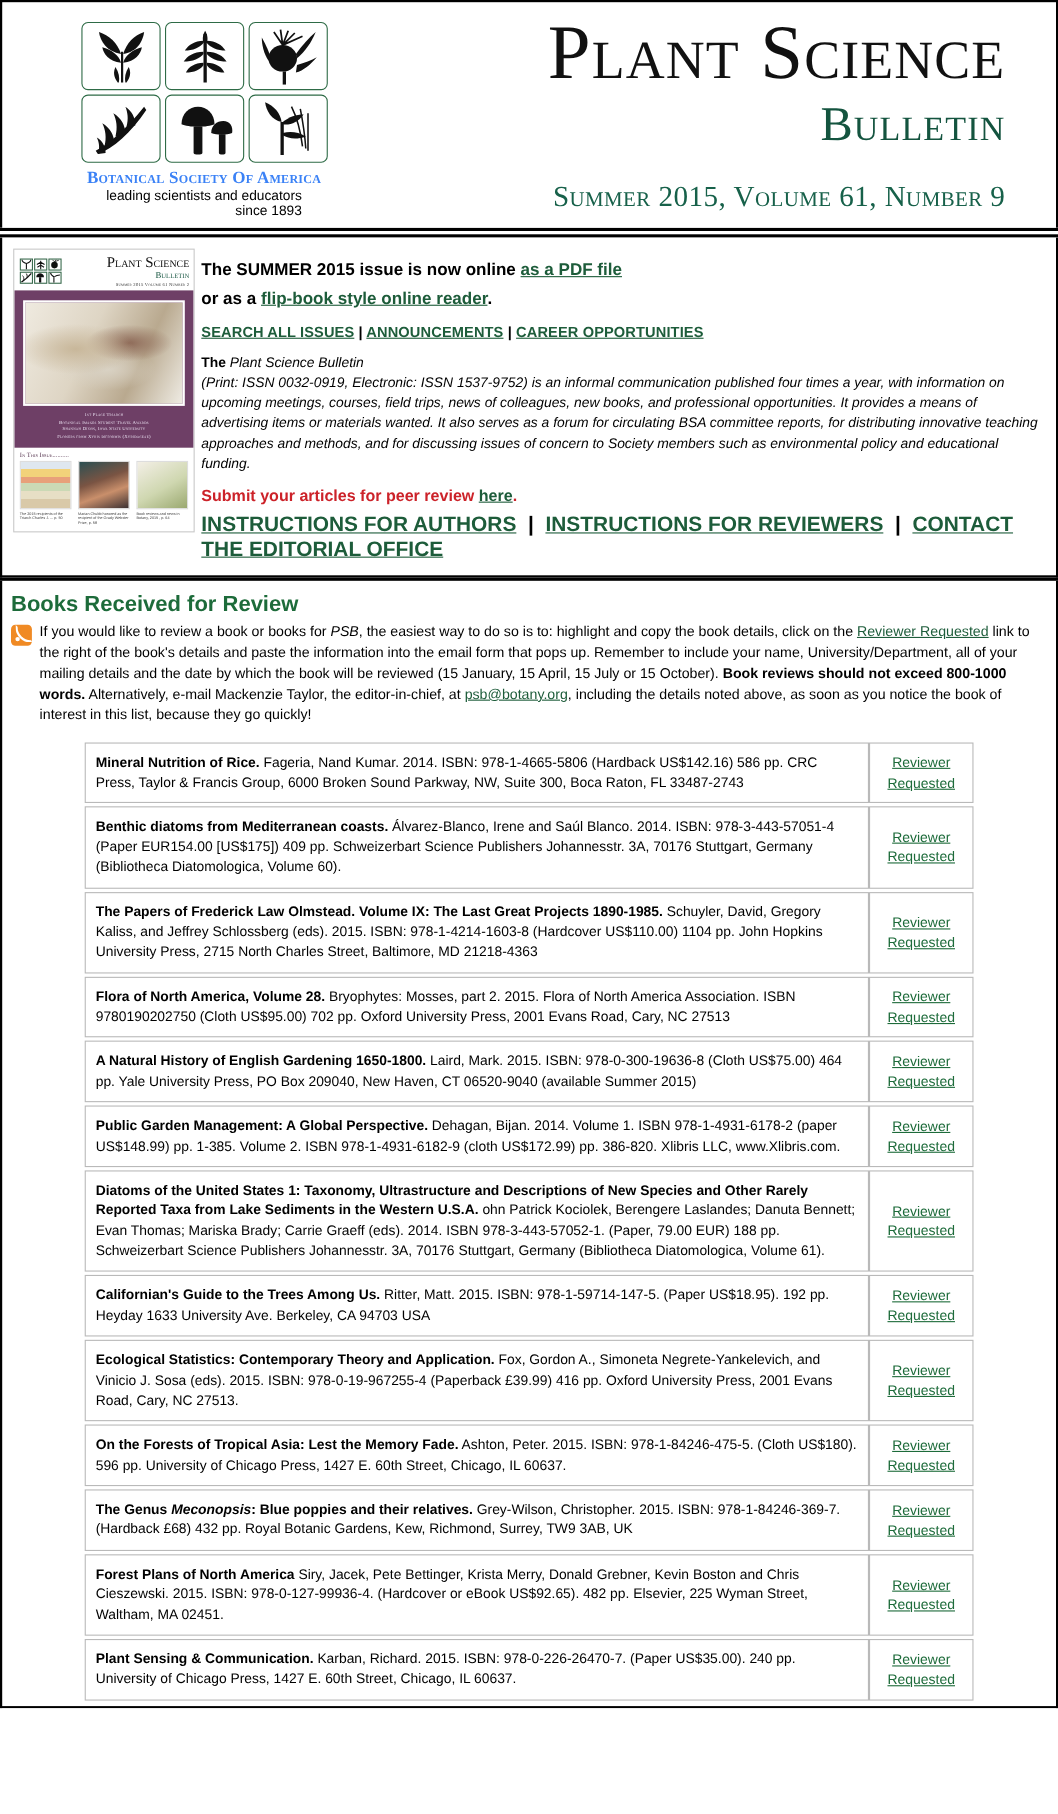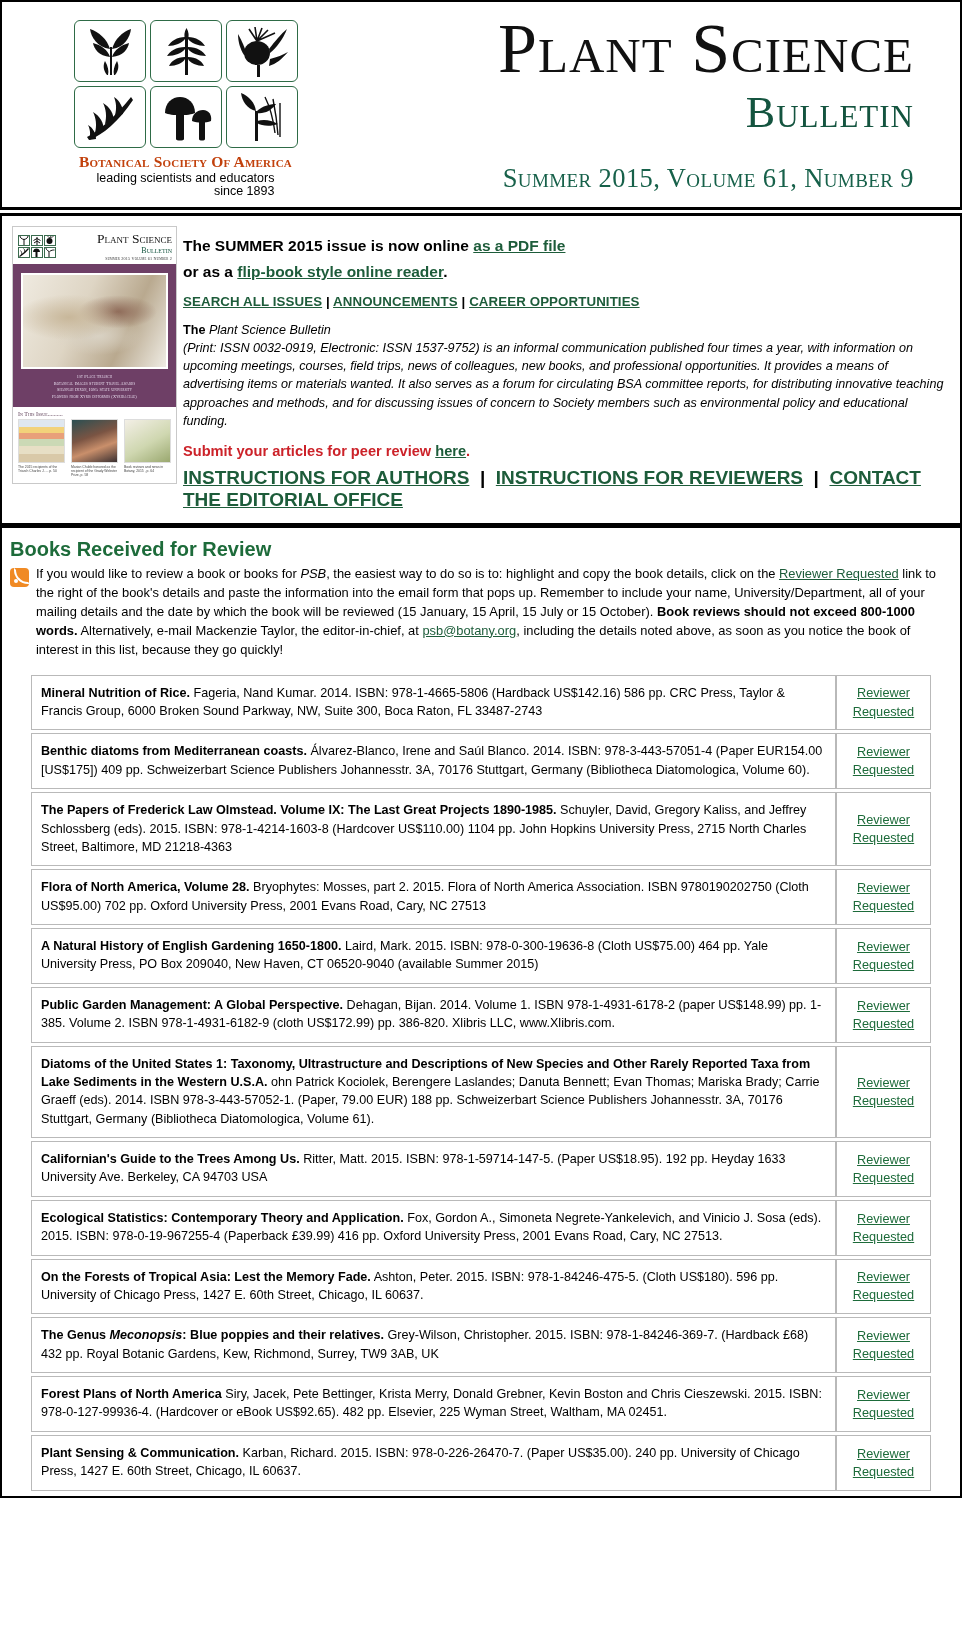--- a/index.html
+++ b/index.html
@@ -47,21 +47,21 @@
   }
   .logo-cell svg { display:block; }
   .logo-society {
     font-family:"Liberation Serif", serif;
     font-variant:small-caps;
     font-weight:bold;
     font-size:15.5px;
     letter-spacing:.2px;
     margin-top:5px;
     white-space:nowrap;
-    color:#c2410c;
+    color:#3b82f6;
   }
   .logo-tag {
     font-family:Liberation Sans, sans-serif;
     font-size:12.5px;
     line-height:1.05;
     text-align:right;
     margin-top:1px;
   }
   .title-block {
     flex:1;
@@ -179,21 +179,21 @@
     background:#fff; border-radius:50%;
   }
   .rss::after{
     content:""; position:absolute; left:3.5px; bottom:3px; width:12px; height:12px;
     border:2.4px solid #fff; border-radius:0 0 0 14px; border-top-color:transparent; border-right-color:transparent;
   }
   .intro-text { font-size:12.9px; line-height:1.47; }
   .intro-text .b { font-weight:bold; }
   .intro-text .it { font-style:italic; }
 
-  table.books { width:900px; margin:12px auto 0 auto; border-collapse:separate; border-spacing:0 3px; }
+  table.books { width:808px; margin:12px auto 0 auto; border-collapse:separate; border-spacing:0 3px; }
   table.books tr.book-row > td {
     border:1px solid #b9b9b9;
     vertical-align:middle;
     background:#fff;
   }
   td.book-cell { padding:8px 9px 9px 9px; font-size:12.6px; line-height:1.46; }
   td.book-cell .b { font-weight:bold; }
   td.book-cell .it { font-style:italic; }
   td.req-cell {
     width:95px; text-align:center; padding:4px 3px; font-size:12.7px; line-height:1.42;

